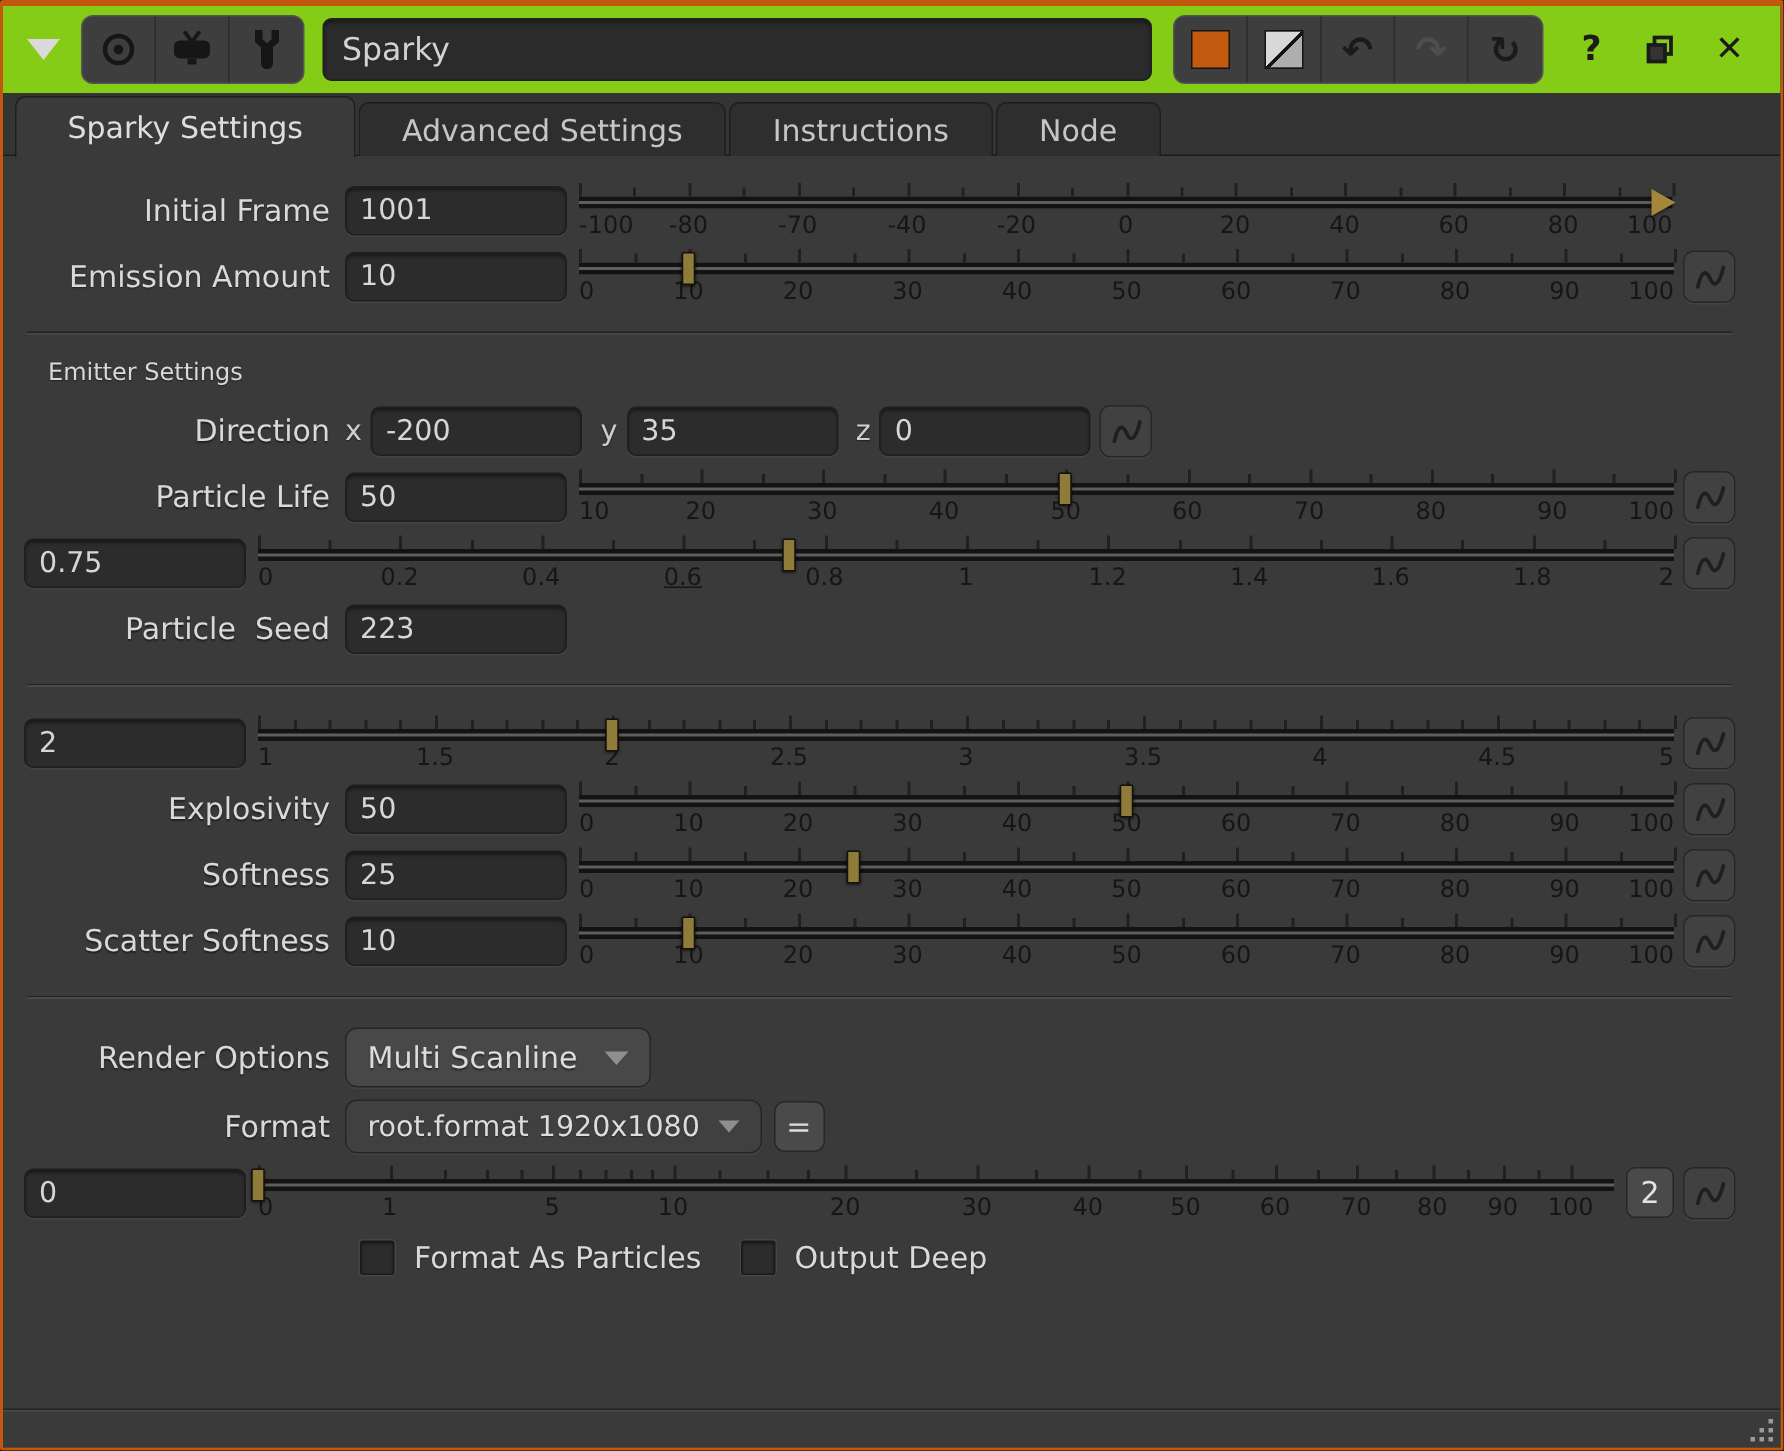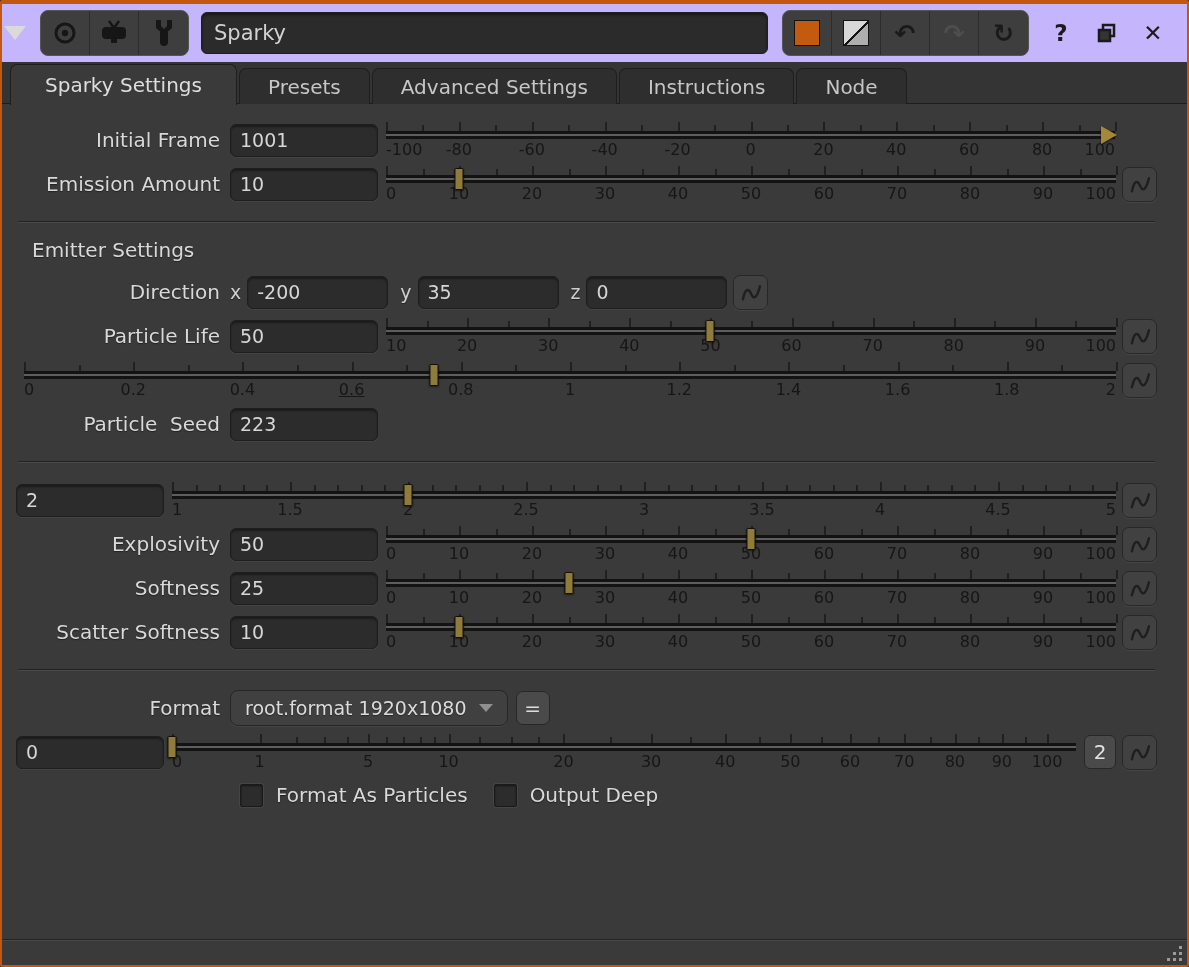--- a/index.html
+++ b/index.html
@@ -4,21 +4,21 @@
 <style>
   html,body{margin:0;padding:0;background:#1f1f1f;}
   *{box-sizing:border-box;font-family:"DejaVu Sans","Liberation Sans",sans-serif;}
   .window{
     width:1189px;height:967px;margin:0;position:relative;
     background:#343434;
     border:2px solid #c4570e;border-top-width:4px;border-radius:2px;
     display:flex;flex-direction:column;overflow:hidden;
   }
   
-  .titlebar{height:58px;display:flex;align-items:center;padding:0 16px 0 2px;background:#c4b5fd;flex:none;}
+  .titlebar{height:58px;display:flex;align-items:center;padding:0 16px 0 16px;background:#84cc16;flex:none;}
   .disclosure{width:0;height:0;border-left:11px solid transparent;border-right:11px solid transparent;border-top:14px solid #dadada;margin-right:14px;}
   .hgroup{display:flex;border:1px solid #555;border-radius:8px;overflow:hidden;background:#3e3e3e;height:46px;}
   .hbtn{width:49px;height:100%;display:flex;align-items:center;justify-content:center;border-right:1px solid #2c2c2c;cursor:default;}
   .hbtn:last-child{border-right:none;}
   .title-field{flex:1;height:42px;margin:0 14px 0 12px;background:#2b2b2b;border:1px solid #1f1f1f;border-radius:6px;
     box-shadow:inset 0 2px 3px rgba(0,0,0,.45);color:#d2d2d2;font-size:21px;padding:0 12px;outline:none;}
   .plain-icons{display:flex;align-items:center;gap:10px;margin-left:14px;}
   .picon{width:36px;height:36px;display:flex;align-items:center;justify-content:center;color:#1b1b1b;font-weight:bold;font-size:23px;}
   .swatch{width:26px;height:26px;border:1px solid #141414;}
   .swatch-split{width:26px;height:26px;border:1px solid #141414;position:relative;background:linear-gradient(135deg,#d8d8d8 49%,#141414 49%,#141414 55%,#aeaeae 55%);}
@@ -33,21 +33,21 @@
   
   .content{flex:1;background:#3a3a3a;padding:14px 30px 0 14px;overflow:hidden;}
   .row{display:flex;align-items:center;height:44px;}
   .lbl{width:214px;flex:none;text-align:right;color:#d9d9d9;font-size:20px;padding-right:10px;white-space:pre;text-shadow:0 1px 1px rgba(0,0,0,.45);}
   .field{width:148px;height:33px;flex:none;background:#2c2c2c;border:1px solid #1e1e1e;border-radius:6px;
     box-shadow:inset 0 2px 2px rgba(0,0,0,.4),0 1px 0 rgba(255,255,255,.05);
     color:#d6d6d6;font-size:19px;padding:0 9px;outline:none;}
   .field.small{width:141px;}
   .axis{color:#cfcfcf;font-size:19px;margin:0 6px 0 12px;text-shadow:0 1px 1px rgba(0,0,0,.45);}
   .sep{height:2px;margin:15px 2px;background:linear-gradient(#222,#222 50%,#4a4a4a 50%);border:none;}
-  .heading{color:#d9d9d9;font-size:20px;margin:4px 0 8px 16px;text-shadow:0 1px 1px rgba(0,0,0,.45);}
+  .heading{color:#d9d9d9;font-size:16px;margin:4px 0 8px 16px;text-shadow:0 1px 1px rgba(0,0,0,.45);}
   
   .sl{flex:1;height:40px;position:relative;margin-left:8px;min-width:60px;}
   .sl.pad-right{margin-right:42px;}
   .sl-track{position:absolute;left:0;right:0;top:11px;height:8px;background:#5e5e5e;border-top:3px solid #131313;border-bottom:3px solid #131313;}
   .sl-tick{position:absolute;width:2px;background:#202020;}
   .sl-tick.major{top:2px;height:9px;}
   .sl-tick.minor{top:5px;height:6px;}
   .sl-lab{position:absolute;top:20px;font-size:16px;color:#161616;transform:translateX(-50%);white-space:nowrap;}
   .sl-lab.first{transform:none;}
   .sl-lab.last{transform:translateX(-100%);}
@@ -144,39 +144,38 @@
         </span>
       </div>
       <div class="picon">
         <span>✕</span>
       </div>
     </div>
   </div>
 
   <div class="tabbar">
     <div class="tab active">Sparky Settings</div>
-    <div class="tab">Presets</div>
     <div class="tab">Advanced Settings</div>
     <div class="tab">Instructions</div>
     <div class="tab">Node</div>
   </div>
 
   <div class="content">
 
     <div class="row">
       <div class="lbl">Initial Frame</div>
       <input class="field" readonly="" value="1001" style="">
       <div class="sl pad-right">
           <div class="sl-track"></div>
           <div class="sl-tick major" style="left: 0%;"></div>
           <span class="sl-lab first" style="left: 0%;">-100</span>
           <div class="sl-tick major" style="left: 10%;"></div>
           <span class="sl-lab" style="left: 10%;">-80</span>
           <div class="sl-tick major" style="left: 20%;"></div>
-          <span class="sl-lab" style="left: 20%;">-60</span>
+          <span class="sl-lab" style="left: 20%;">-70</span>
           <div class="sl-tick major" style="left: 30%;"></div>
           <span class="sl-lab" style="left: 30%;">-40</span>
           <div class="sl-tick major" style="left: 40%;"></div>
           <span class="sl-lab" style="left: 40%;">-20</span>
           <div class="sl-tick major" style="left: 50%;"></div>
           <span class="sl-lab" style="left: 50%;">0</span>
           <div class="sl-tick major" style="left: 60%;"></div>
           <span class="sl-lab" style="left: 60%;">20</span>
           <div class="sl-tick major" style="left: 70%;"></div>
           <span class="sl-lab" style="left: 70%;">40</span>
@@ -308,20 +307,21 @@
       <div class="curve-btn">
         <span>
           <svg width="26" height="26" viewBox="0 0 32 32">
               <path d="M6 25 C9 11 13 11 16 18 C19 25 23 25 27 9" fill="none" stroke="#1f1f1f" stroke-width="3" stroke-linecap="round"></path>
             </svg>
         </span>
       </div>
     </div>
 
     <div class="row">
+      <input class="field" readonly="" value="0.75" style="">
       <div class="sl">
           <div class="sl-track"></div>
           <div class="sl-tick major" style="left: 0%;"></div>
           <span class="sl-lab first" style="left: 0%;">0</span>
           <div class="sl-tick major" style="left: 10%;"></div>
           <span class="sl-lab" style="left: 10%;">0.2</span>
           <div class="sl-tick major" style="left: 20%;"></div>
           <span class="sl-lab" style="left: 20%;">0.4</span>
           <div class="sl-tick major" style="left: 30%;"></div>
           <span class="sl-lab" style="left: 30%; text-decoration: underline;">0.6</span>
@@ -571,20 +571,27 @@
         <span>
           <svg width="26" height="26" viewBox="0 0 32 32">
               <path d="M6 25 C9 11 13 11 16 18 C19 25 23 25 27 9" fill="none" stroke="#1f1f1f" stroke-width="3" stroke-linecap="round"></path>
             </svg>
         </span>
       </div>
     </div>
 
     <div class="sep"></div>
 
+    <div class="row" style="height:48px">
+      <div class="lbl">Render Options</div>
+      <div class="dropdown">
+        <span>Multi Scanline</span>
+        <span class="tri"></span>
+      </div>
+    </div>
 
     <div class="row">
       <div class="lbl">Format</div>
       <div class="dropdown fmt">
         <span>root.format 1920x1080</span>
         <span class="tri"></span>
       </div>
       <div class="eq-btn">=</div>
     </div>
 

